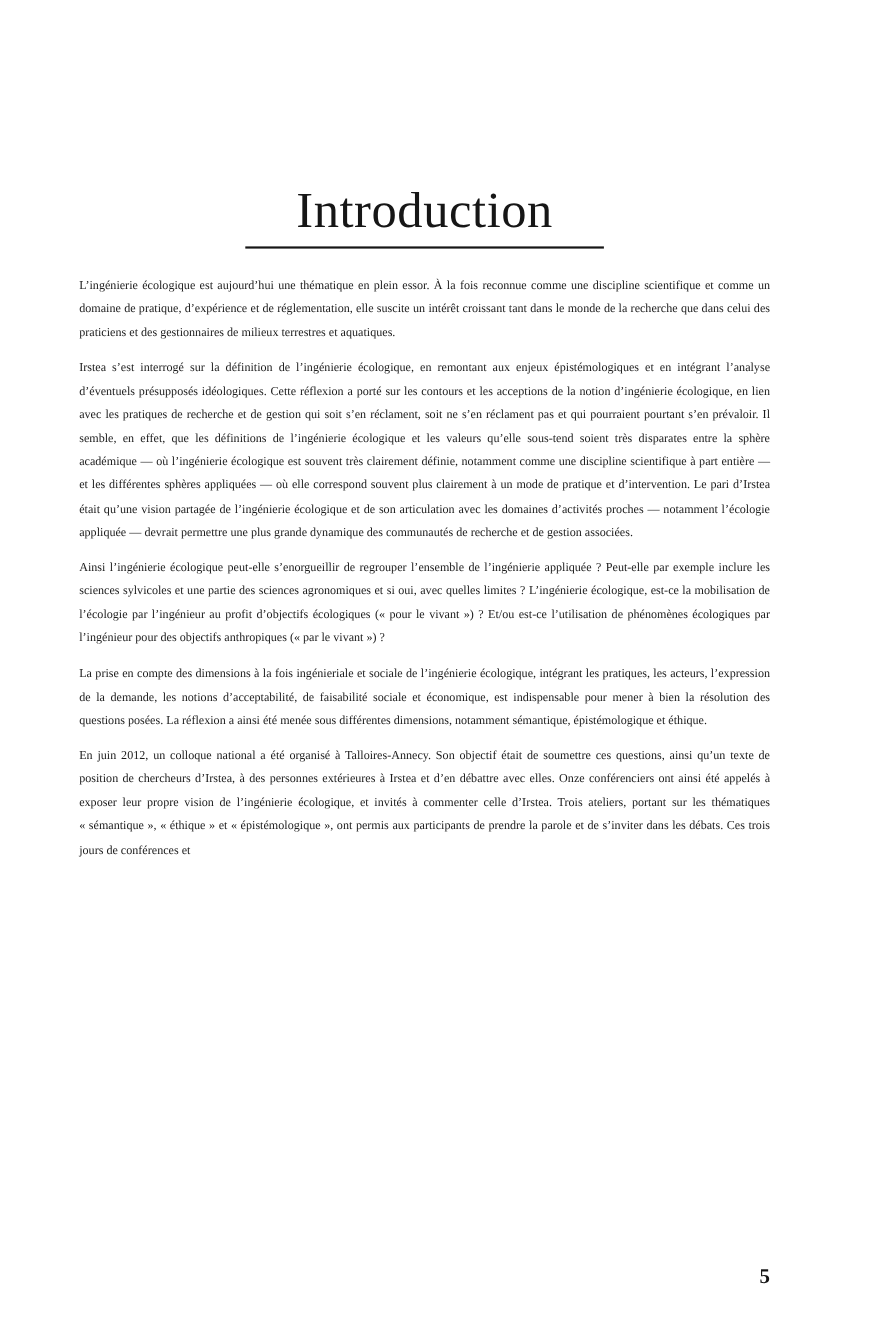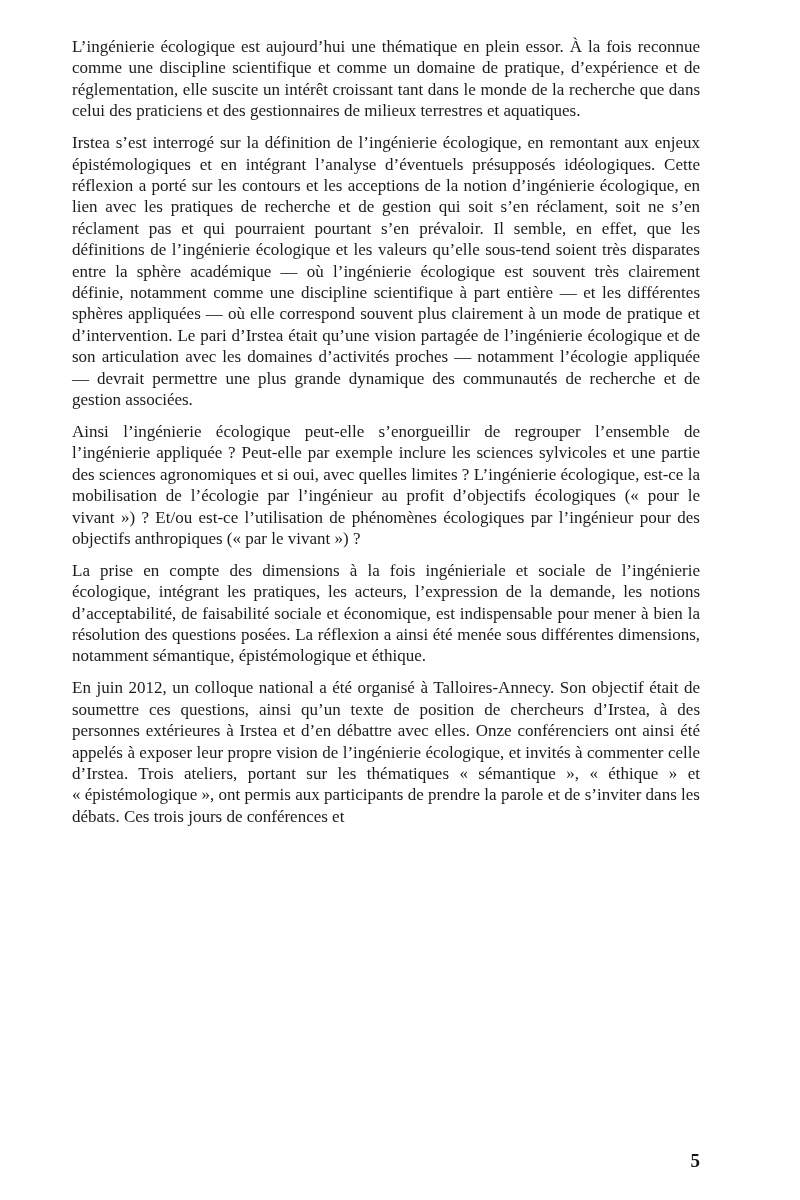--- a/index.html
+++ b/index.html
@@ -27,22 +27,22 @@
     letter-spacing: 0.5px;
     color: #161616;
   }
   .title-rule {
     width: 326px;
     height: 2px;
     background: #161616;
     margin: 7px auto 0 auto;
   }
   .chapter-body {
-    margin-top: 36px;
-    font-size: 17px;
+    margin-top: 24px;
+    font-size: 11px;
     line-height: 21.4px;
     text-align: justify;
     text-justify: inter-word;
   }
   .chapter-body p {
     margin: 0 0 10.5px 0;
   }
   .folio {
     position: absolute;
     right: 100px;
@@ -50,20 +50,24 @@
     font-size: 19px;
     font-weight: 700;
     color: #161616;
   }
 </style>
 </head>
 <body>
 
 <div class="page">
 
+  <header class="chapter-header">
+    <h1 class="chapter-title">Introduction</h1>
+    <div class="title-rule"></div>
+  </header>
 
   <main class="chapter-body">
     <p>L’ingénierie écologique est aujourd’hui une thématique en plein essor. À la fois reconnue comme une discipline scientifique et comme un domaine de pratique, d’expérience et de réglementation, elle suscite un intérêt croissant tant dans le monde de la recherche que dans celui des praticiens et des gestionnaires de milieux terrestres et aquatiques.</p>
     <p>Irstea s’est interrogé sur la définition de l’ingénierie écologique, en remontant aux enjeux épistémologiques et en intégrant l’analyse d’éventuels présupposés idéologiques. Cette réflexion a porté sur les contours et les acceptions de la notion d’ingénierie écologique, en lien avec les pratiques de recherche et de gestion qui soit s’en réclament, soit ne s’en réclament pas et qui pourraient pourtant s’en prévaloir. Il semble, en effet, que les définitions de l’ingénierie écologique et les valeurs qu’elle sous-tend soient très disparates entre la sphère académique — où l’ingénierie écologique est souvent très clairement définie, notamment comme une discipline scientifique à part entière — et les différentes sphères appliquées — où elle correspond souvent plus clairement à un mode de pratique et d’intervention. Le pari d’Irstea était qu’une vision partagée de l’ingénierie écologique et de son articulation avec les domaines d’activités proches — notamment l’écologie appliquée — devrait permettre une plus grande dynamique des communautés de recherche et de gestion associées.</p>
     <p>Ainsi l’ingénierie écologique peut-elle s’enorgueillir de regrouper l’ensemble de l’ingénierie appliquée&nbsp;? Peut-elle par exemple inclure les sciences sylvicoles et une partie des sciences agronomiques et si oui, avec quelles limites&nbsp;? L’ingénierie écologique, est-ce la mobilisation de l’écologie par l’ingénieur au profit d’objectifs écologiques («&nbsp;pour le vivant&nbsp;»)&nbsp;? Et/ou est-ce l’utilisation de phénomènes écologiques par l’ingénieur pour des objectifs anthropiques («&nbsp;par le vivant&nbsp;»)&nbsp;?</p>
     <p>La prise en compte des dimensions à la fois ingénieriale et sociale de l’ingénierie écologique, intégrant les pratiques, les acteurs, l’expression de la demande, les notions d’acceptabilité, de faisabilité sociale et économique, est indispensable pour mener à bien la résolution des questions posées. La réflexion a ainsi été menée sous différentes dimensions, notamment sémantique, épistémologique et éthique.</p>
     <p>En juin 2012, un colloque national a été organisé à Talloires-Annecy. Son objectif était de soumettre ces questions, ainsi qu’un texte de position de chercheurs d’Irstea, à des personnes extérieures à Irstea et d’en débattre avec elles. Onze conférenciers ont ainsi été appelés à exposer leur propre vision de l’ingénierie écologique, et invités à commenter celle d’Irstea. Trois ateliers, portant sur les thématiques «&nbsp;sémantique&nbsp;», «&nbsp;éthique&nbsp;» et «&nbsp;épistémologique&nbsp;», ont permis aux participants de prendre la parole et de s’inviter dans les débats. Ces trois jours de conférences et</p>
   </main>
 
   <div class="folio">5</div>

